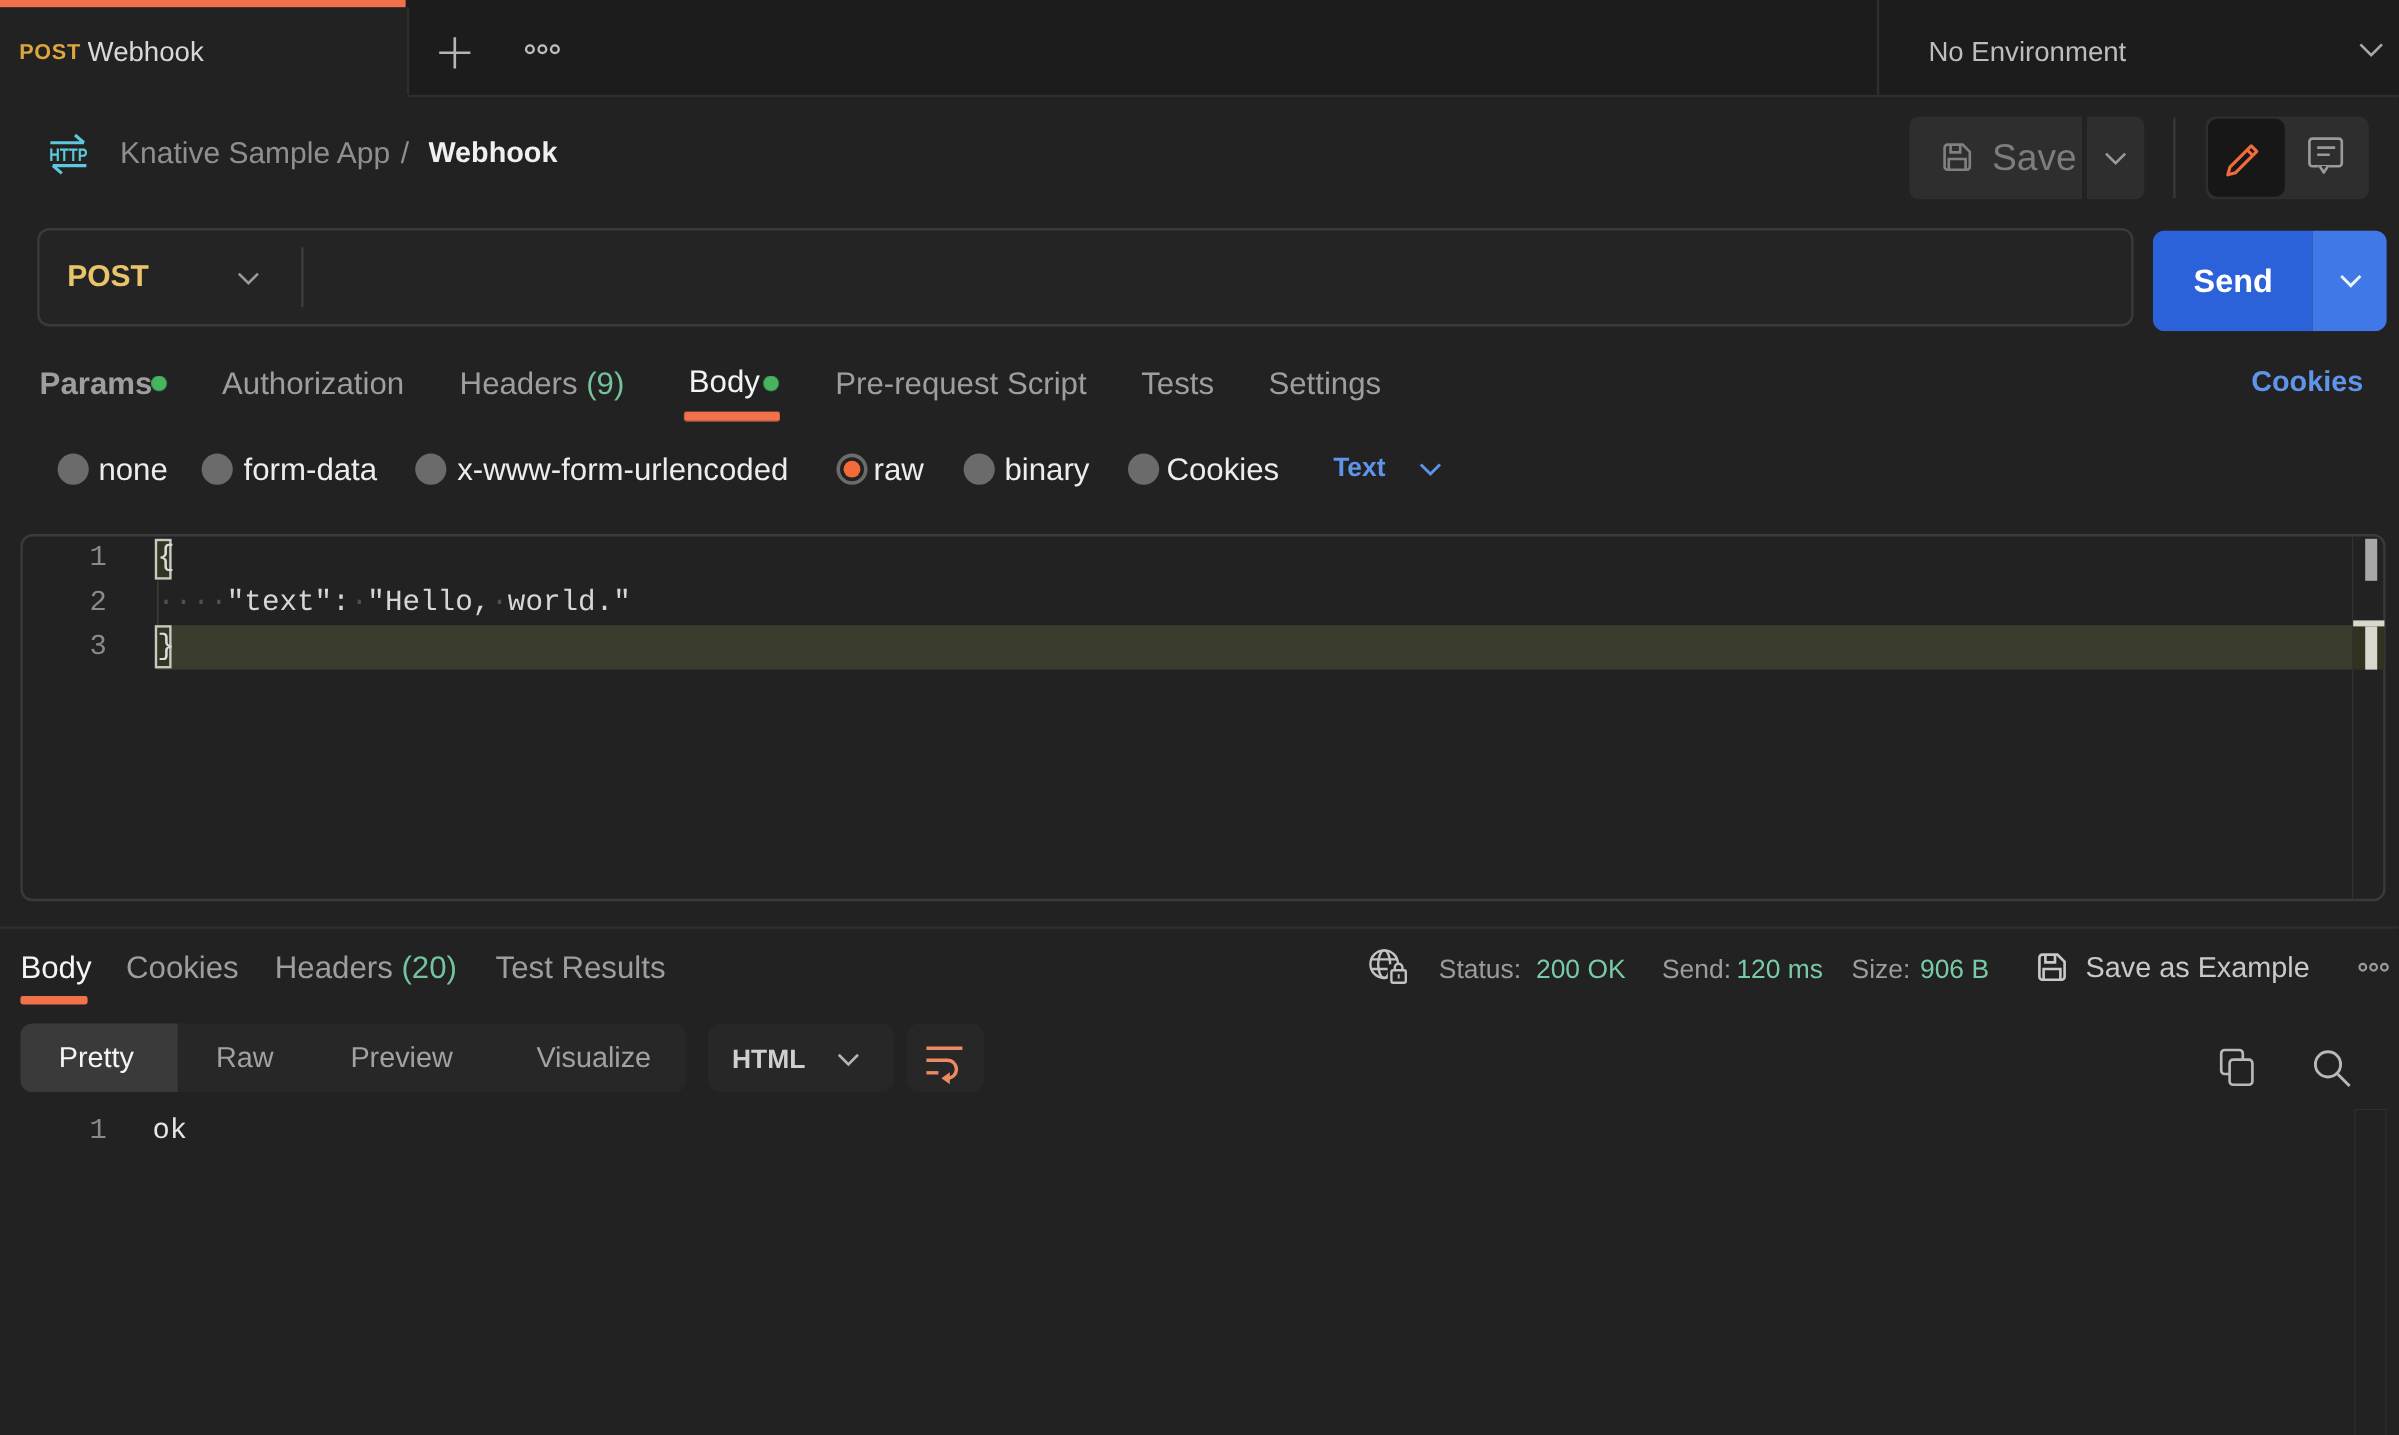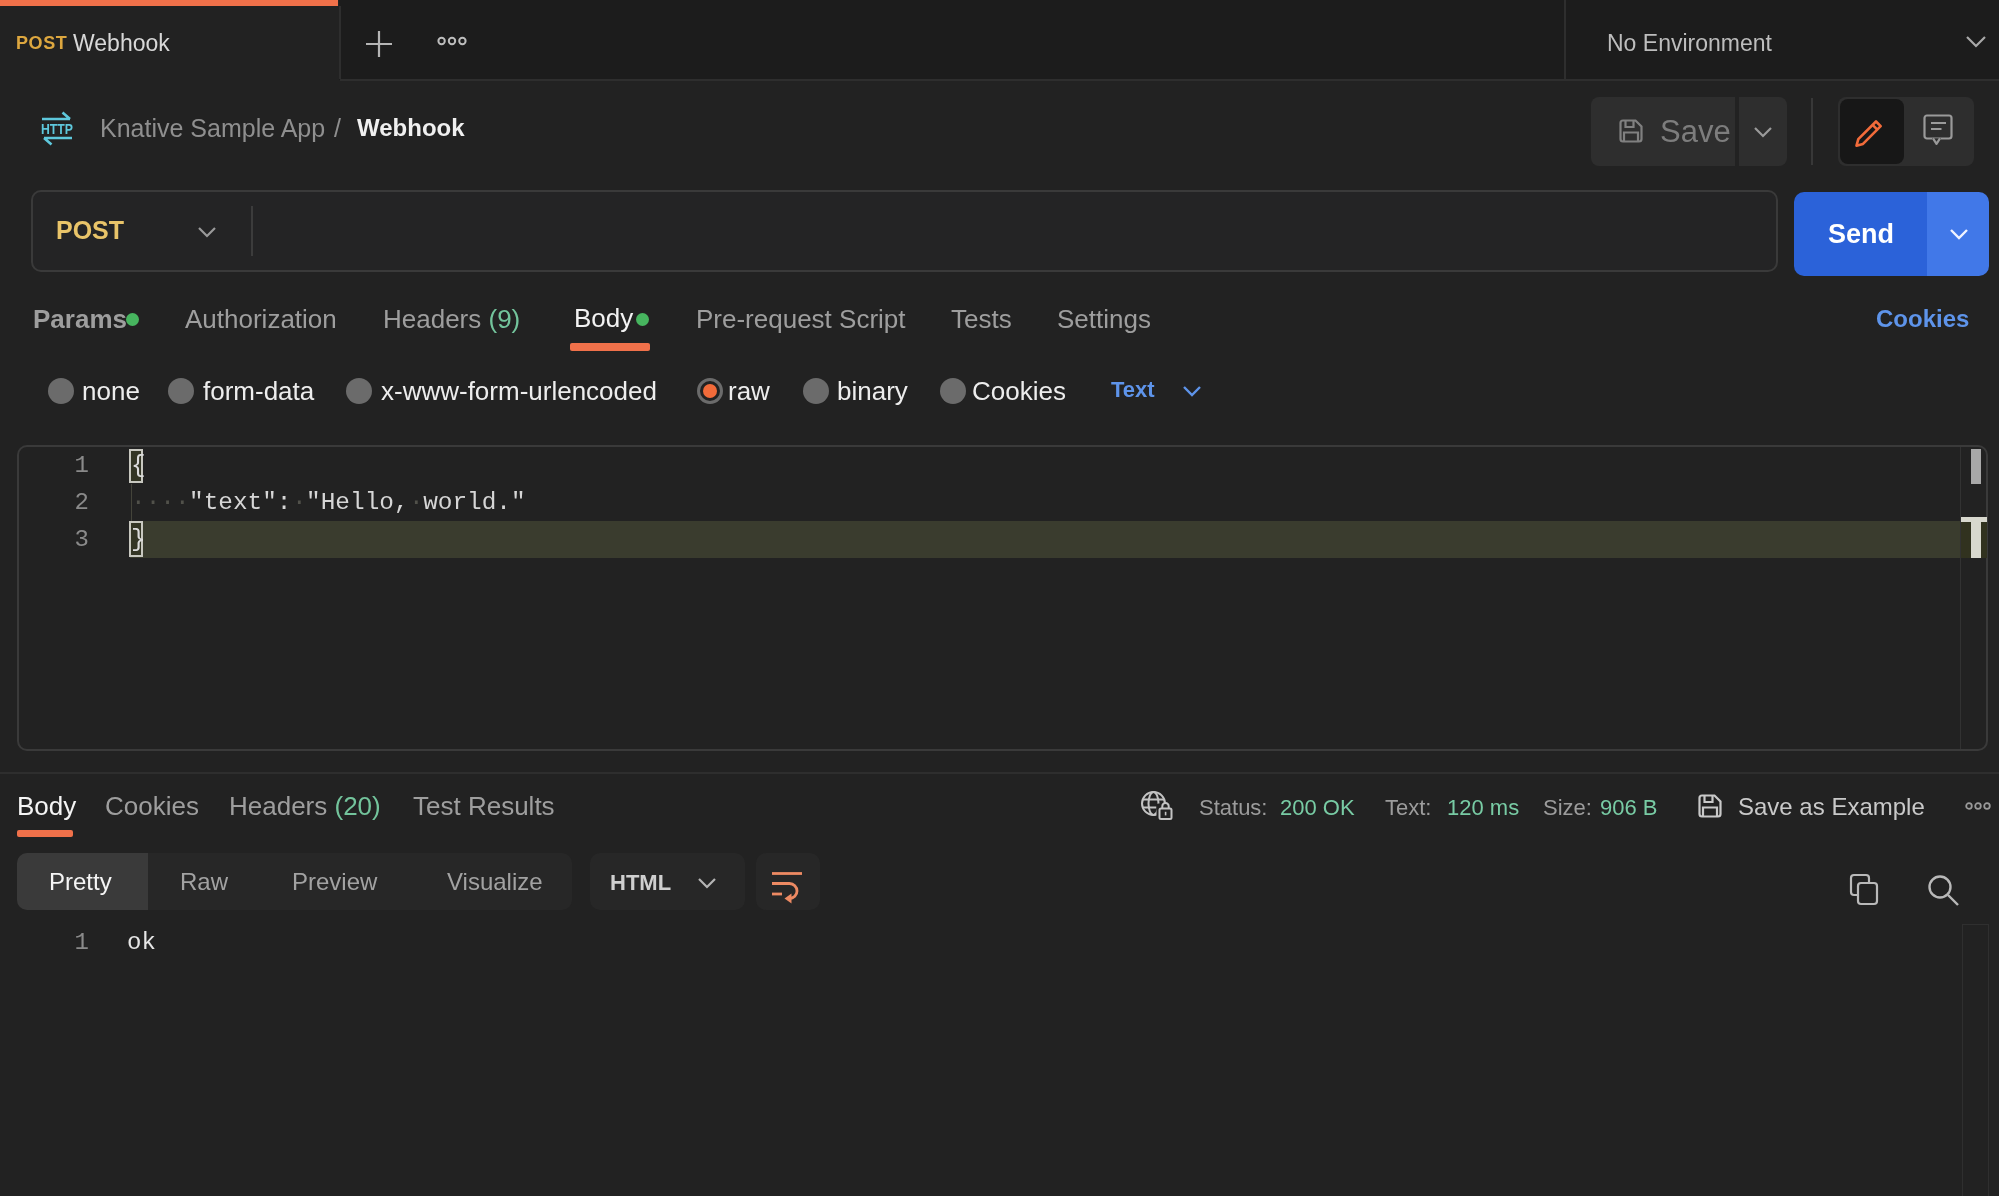--- a/index.html
+++ b/index.html
@@ -158,21 +158,21 @@
     <circle cx="13.5" cy="14.5" r="11.5" stroke="#c3c3c3" stroke-width="2" fill="none"></circle>
     <ellipse cx="13.5" cy="14.5" rx="5" ry="11.5" stroke="#c3c3c3" stroke-width="2" fill="none"></ellipse>
     <path d="M3 10.5 H24 M3 18.5 H16.5" stroke="#c3c3c3" stroke-width="2" fill="none"></path>
     <rect x="16.5" y="14.5" width="17" height="17" rx="2" fill="#222222"></rect>
     <rect x="19.5" y="19.5" width="12" height="10.5" rx="1.5" stroke="#c3c3c3" stroke-width="2" fill="none"></rect>
     <path d="M22.3 19.5 V17.3 a3.2 3.2 0 0 1 6.4 0 V19.5" stroke="#c3c3c3" stroke-width="2" fill="none"></path>
     <rect x="24.8" y="22.8" width="1.6" height="3.6" fill="#c3c3c3"></rect>
   </svg>
   <div class="t" style="left:1199px;top:796px;font-size:22px;color:#9c9c9c;line-height:24px;">Status:</div>
   <div class="t" style="left:1280px;top:796px;font-size:22px;color:#78cba4;line-height:24px;">200 OK</div>
-  <div class="t" style="left:1385px;top:796px;font-size:22px;color:#9c9c9c;line-height:24px;">Text:</div>
+  <div class="t" style="left:1385px;top:796px;font-size:22px;color:#9c9c9c;line-height:24px;">Send:</div>
   <div class="t" style="left:1447px;top:796px;font-size:22px;color:#78cba4;line-height:24px;">120 ms</div>
   <div class="t" style="left:1543px;top:796px;font-size:22px;color:#9c9c9c;line-height:24px;">Size:</div>
   <div class="t" style="left:1600px;top:796px;font-size:22px;color:#78cba4;line-height:24px;">906 B</div>
   <svg width="28" height="28" style="left:1696px;top:792px;" viewBox="0 0 28 28">
     <path d="M6 3.5 H18.5 L24.5 9.5 V22 a2.5 2.5 0 0 1 -2.5 2.5 H6 a2.5 2.5 0 0 1 -2.5 -2.5 V6 a2.5 2.5 0 0 1 2.5 -2.5 Z" stroke="#c9c9c9" stroke-width="2.2" fill="none"></path>
     <path d="M8.5 3.5 V10 H16.5 V3.5" stroke="#c9c9c9" stroke-width="2.2" fill="none"></path>
     <path d="M7 24.5 V15.5 H21 V24.5" stroke="#c9c9c9" stroke-width="2.2" fill="none"></path>
   </svg>
   <div class="t" style="left:1738px;top:794px;font-size:24px;color:#c9c9c9;line-height:26px;">Save as Example</div>
   <svg width="26" height="10" style="left:1965px;top:801px;" viewBox="0 0 26 10">

